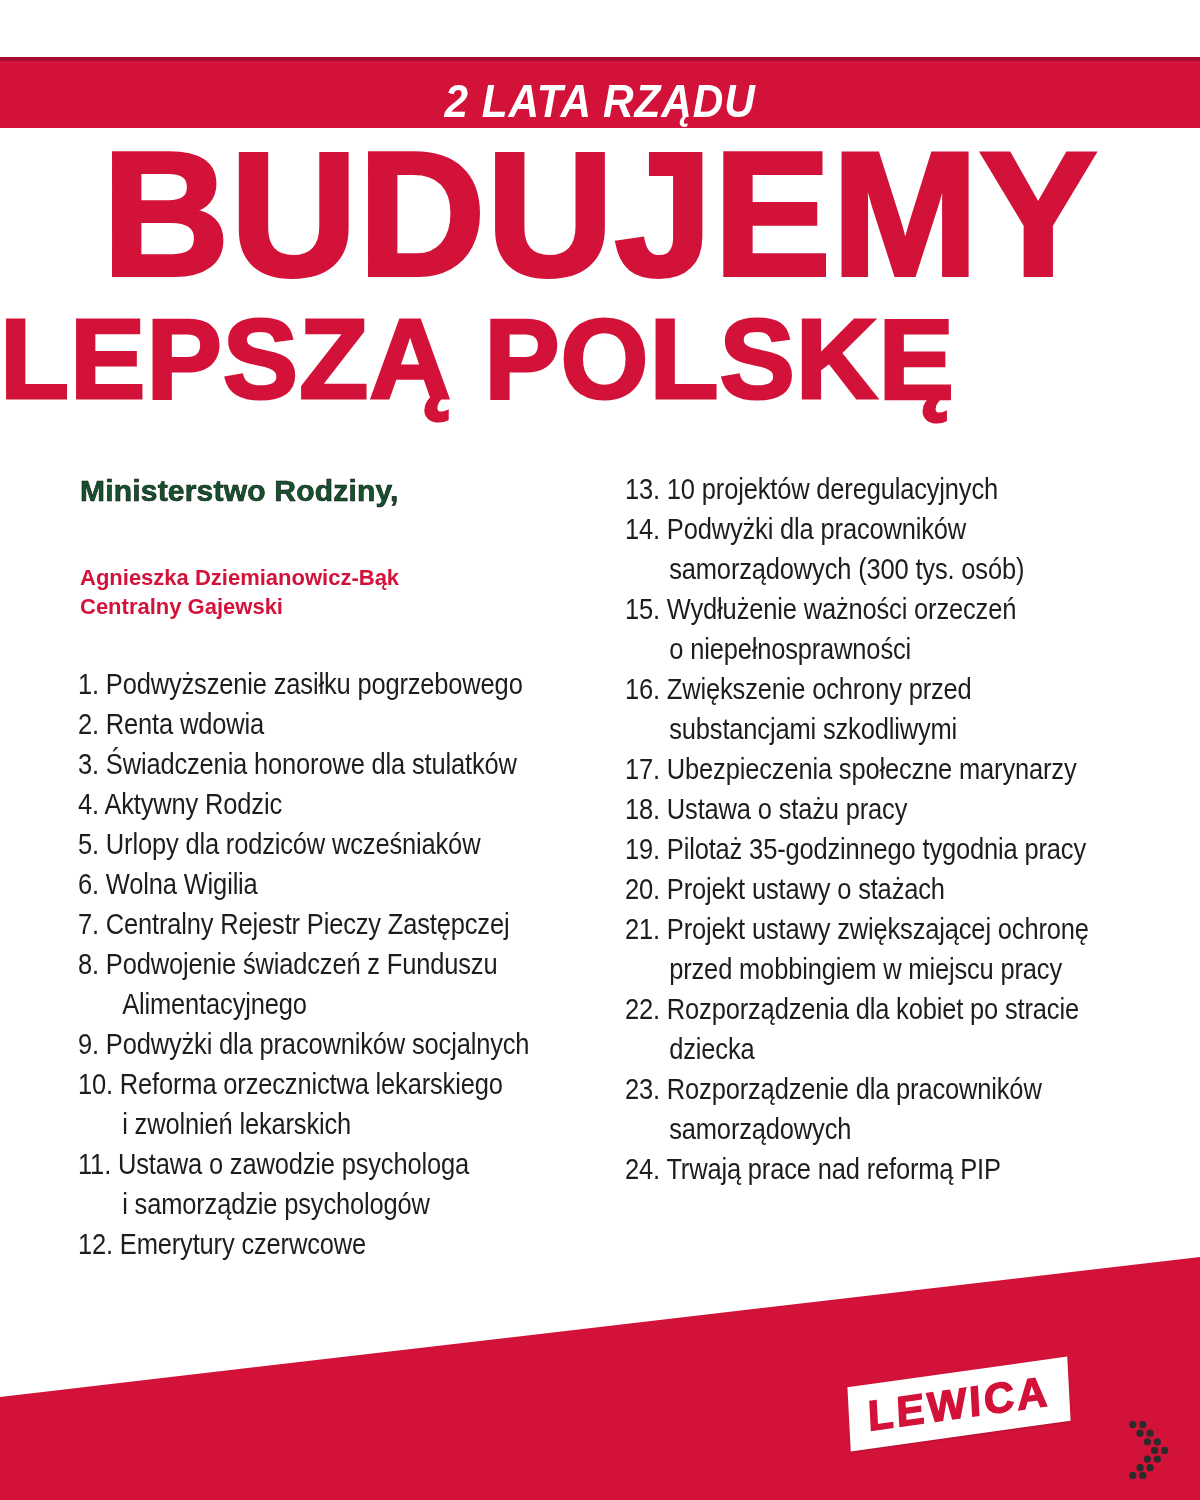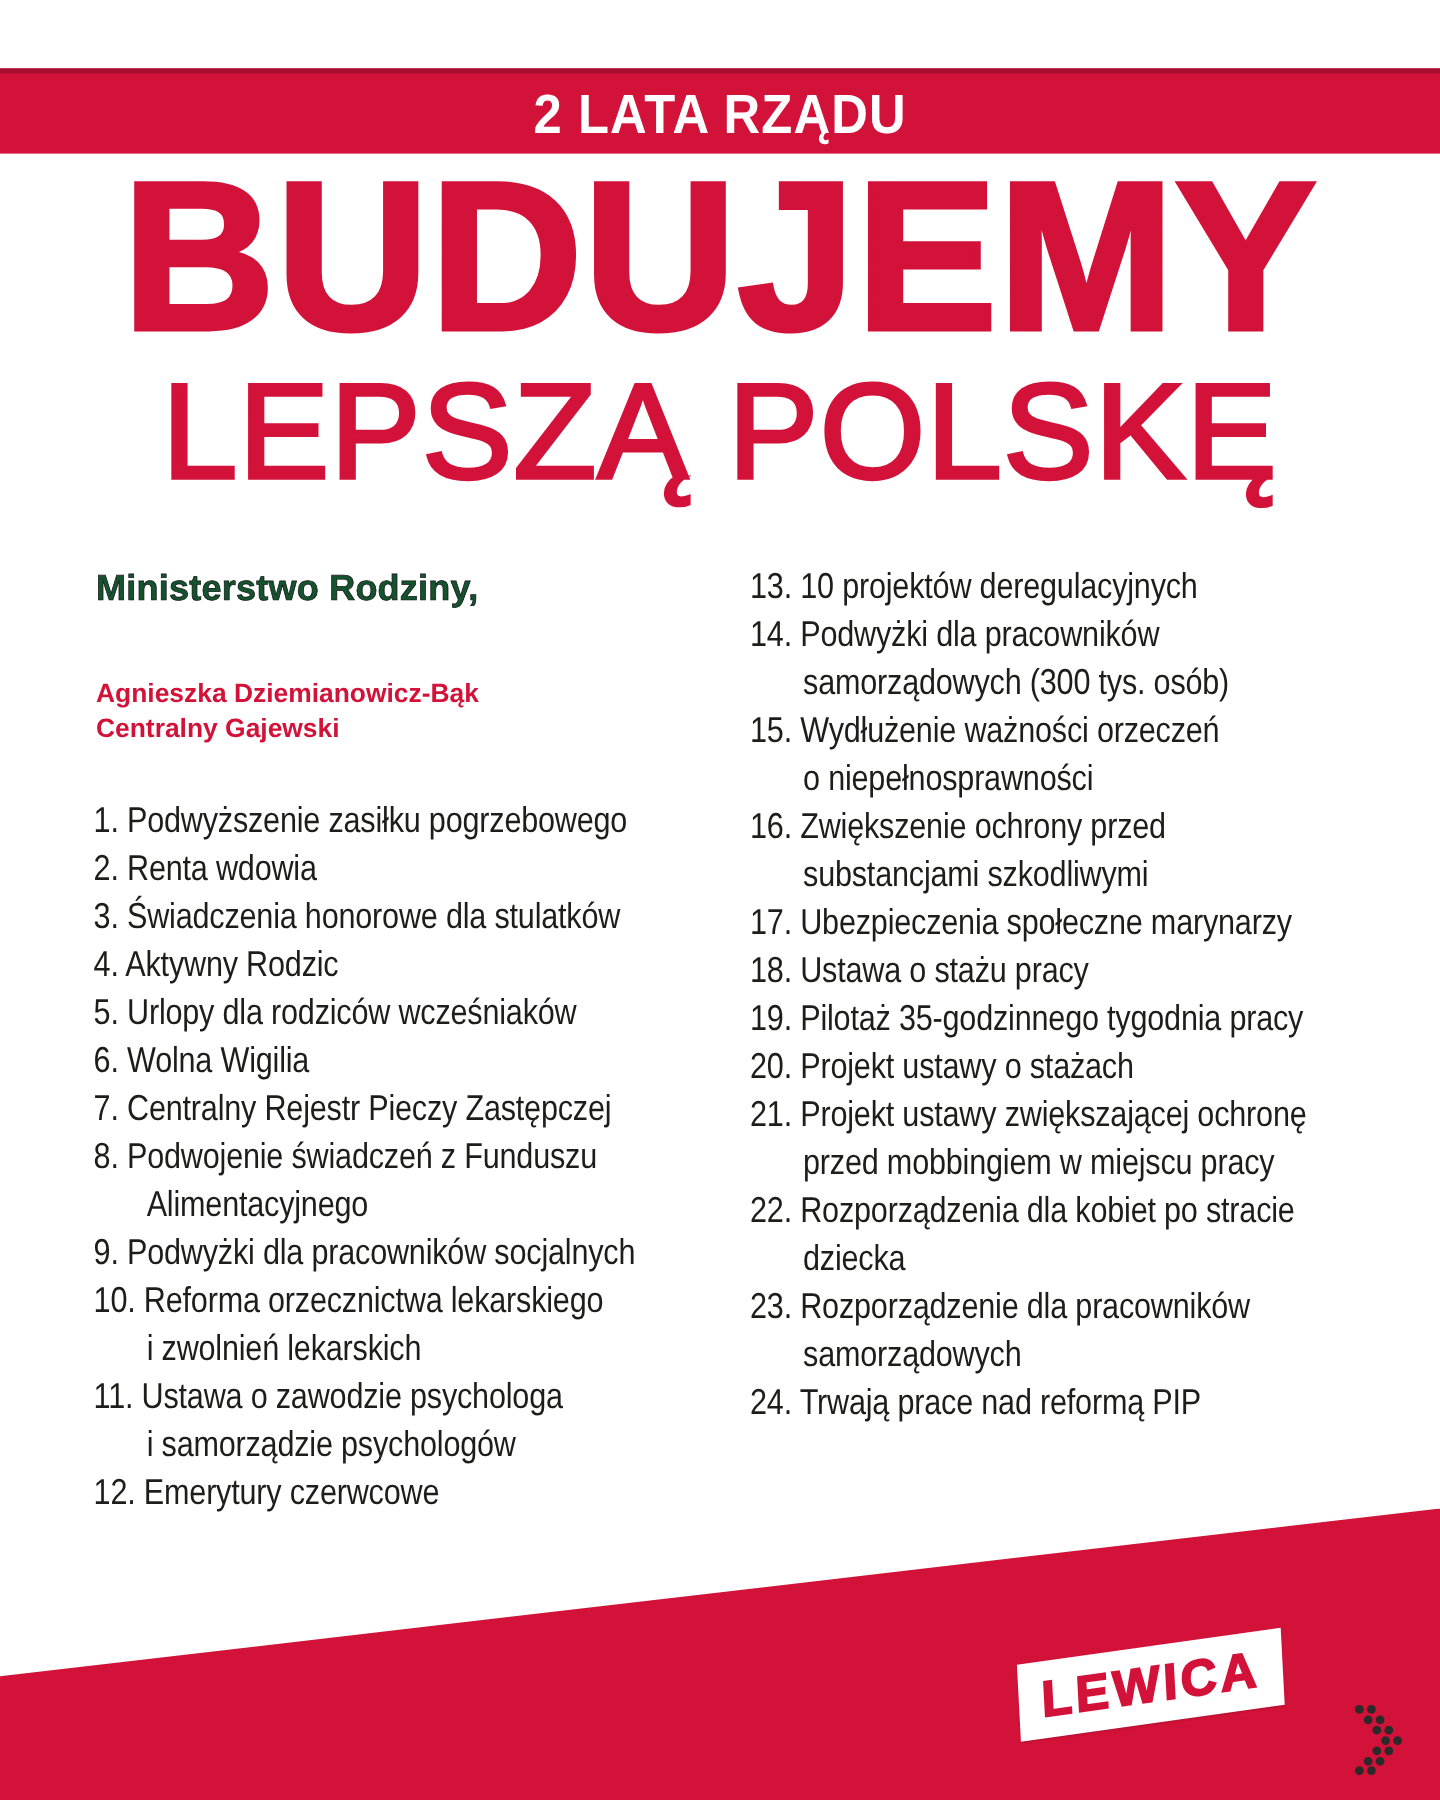--- a/index.html
+++ b/index.html
@@ -6,36 +6,36 @@
   body{
     width:1200px;height:1500px;position:relative;overflow:hidden;
     background:#ffffff;
     font-family:"Liberation Sans","DejaVu Sans",sans-serif;
     color:#1d1d1b;
   }
   
   .banner{
     position:absolute;left:0;top:57px;width:1200px;height:71px;
     background:#d31239;border-top:4px solid #a60d2e;box-sizing:border-box;
-    display:flex;align-items:center;justify-content:center;
+    display:flex;align-items:flex-end;justify-content:center;font-style:italic;
   }
   .banner-label{
     color:#ffffff;font-size:46px;font-weight:700;letter-spacing:1px;
     transform:scaleX(.92);white-space:nowrap;
   }
   
   .title1{
     position:absolute;left:0;top:126px;width:1200px;margin:0;
     text-align:center;color:#d31239;font-size:176px;font-weight:700;
     line-height:1;letter-spacing:1px;white-space:nowrap;
     -webkit-text-stroke:4px #d31239;
   }
   .title2{
     position:absolute;left:0;top:303px;width:1200px;margin:0;
-    text-align:center;color:#d31239;font-size:113px;font-weight:400;
+    text-align:left;color:#d31239;font-size:113px;font-weight:700;
     line-height:1;letter-spacing:1px;white-space:nowrap;
     -webkit-text-stroke:3px #d31239;
   }
   
   .ministry{
     position:absolute;left:80px;top:472px;margin:0;
     font-size:30px;line-height:38px;font-weight:700;color:#14532d;
     -webkit-text-stroke:.6px #111111;letter-spacing:.2px;
   }
   

